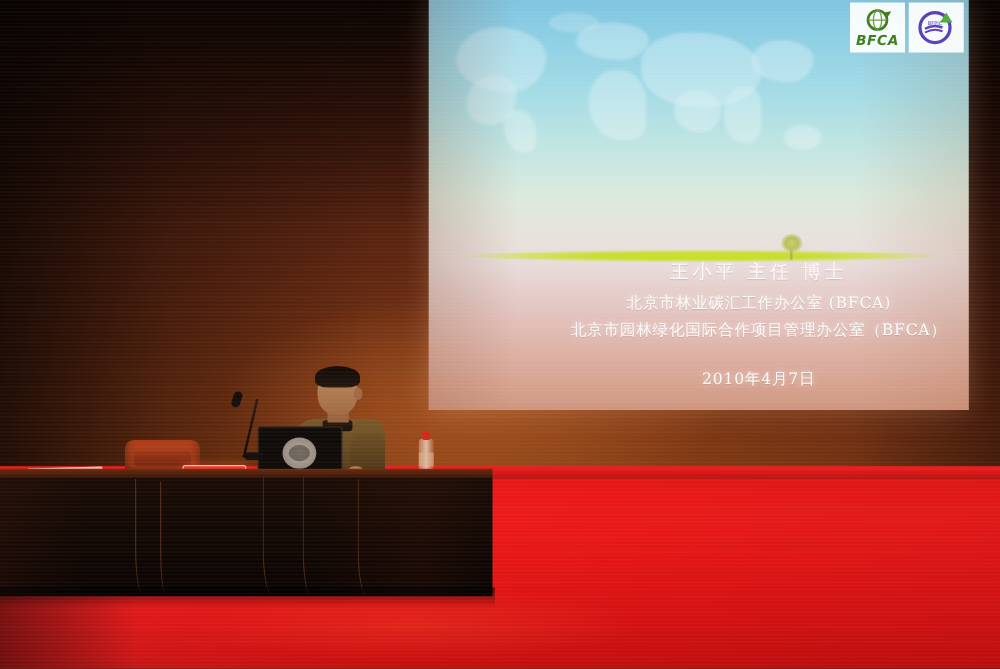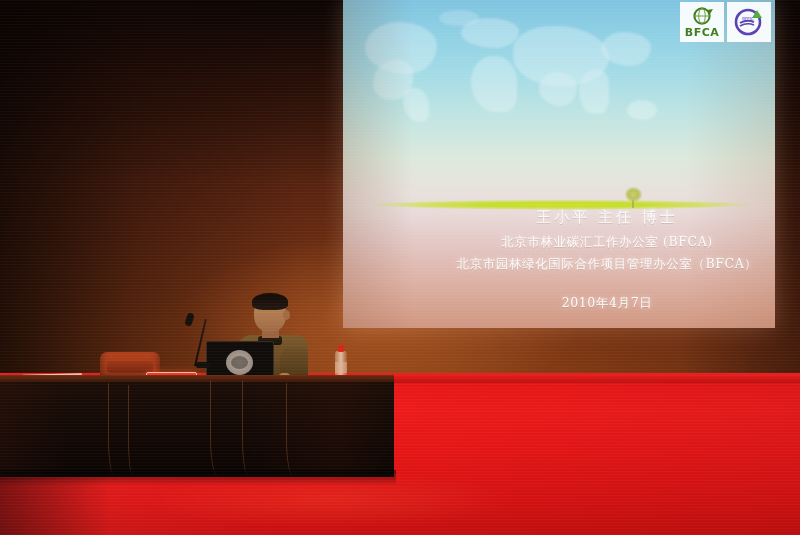--- a/index.html
+++ b/index.html
@@ -83,21 +83,21 @@
   .sl{font-family:"DejaVu Serif","Liberation Serif",serif;color:#fff;
       text-shadow:0 0 4px rgba(255,255,255,.75),0 1px 1px rgba(120,80,70,.35);}
   .sl.presenter{font-size:15px;letter-spacing:3px;opacity:.88;margin-bottom:7px;}
   .sl.org{font-size:12.5px;letter-spacing:.6px;opacity:.93;margin-bottom:5px;}
   .sl.date{font-size:12.5px;letter-spacing:.6px;opacity:.95;margin-top:22px;}
 
   
   .logos{position:absolute;right:4px;top:2px;display:flex;gap:3px;}
   .logo-box{width:44px;height:40px;background:rgba(255,255,255,.92);
     display:flex;flex-direction:column;align-items:center;justify-content:center;}
-  .bfca-txt{font-size:11px;font-weight:700;color:#3f7d1e;letter-spacing:.5px;line-height:1;margin-top:1px;}
+  .bfca-txt{font-size:11px;font-weight:700;color:#3f7d1e;letter-spacing:.5px;line-height:1;margin-top:1px;font-style:italic;}
 
   
   #floor{
     position:absolute;left:0;bottom:0;width:800px;height:152px;
     background:linear-gradient(180deg,#ec1717 0%,#f01b1b 18%,#e81616 45%,#d91212 78%,#c60f0f 100%);
   }
   #floor .sheen{position:absolute;inset:0;
     background:linear-gradient(100deg, rgba(255,255,255,.05) 0%, rgba(255,255,255,0) 38%, rgba(0,0,0,.07) 100%);}
   #floor .edgeL{position:absolute;left:0;top:0;width:110px;height:100%;
     background:linear-gradient(90deg, rgba(0,0,0,.45), rgba(0,0,0,0));}

